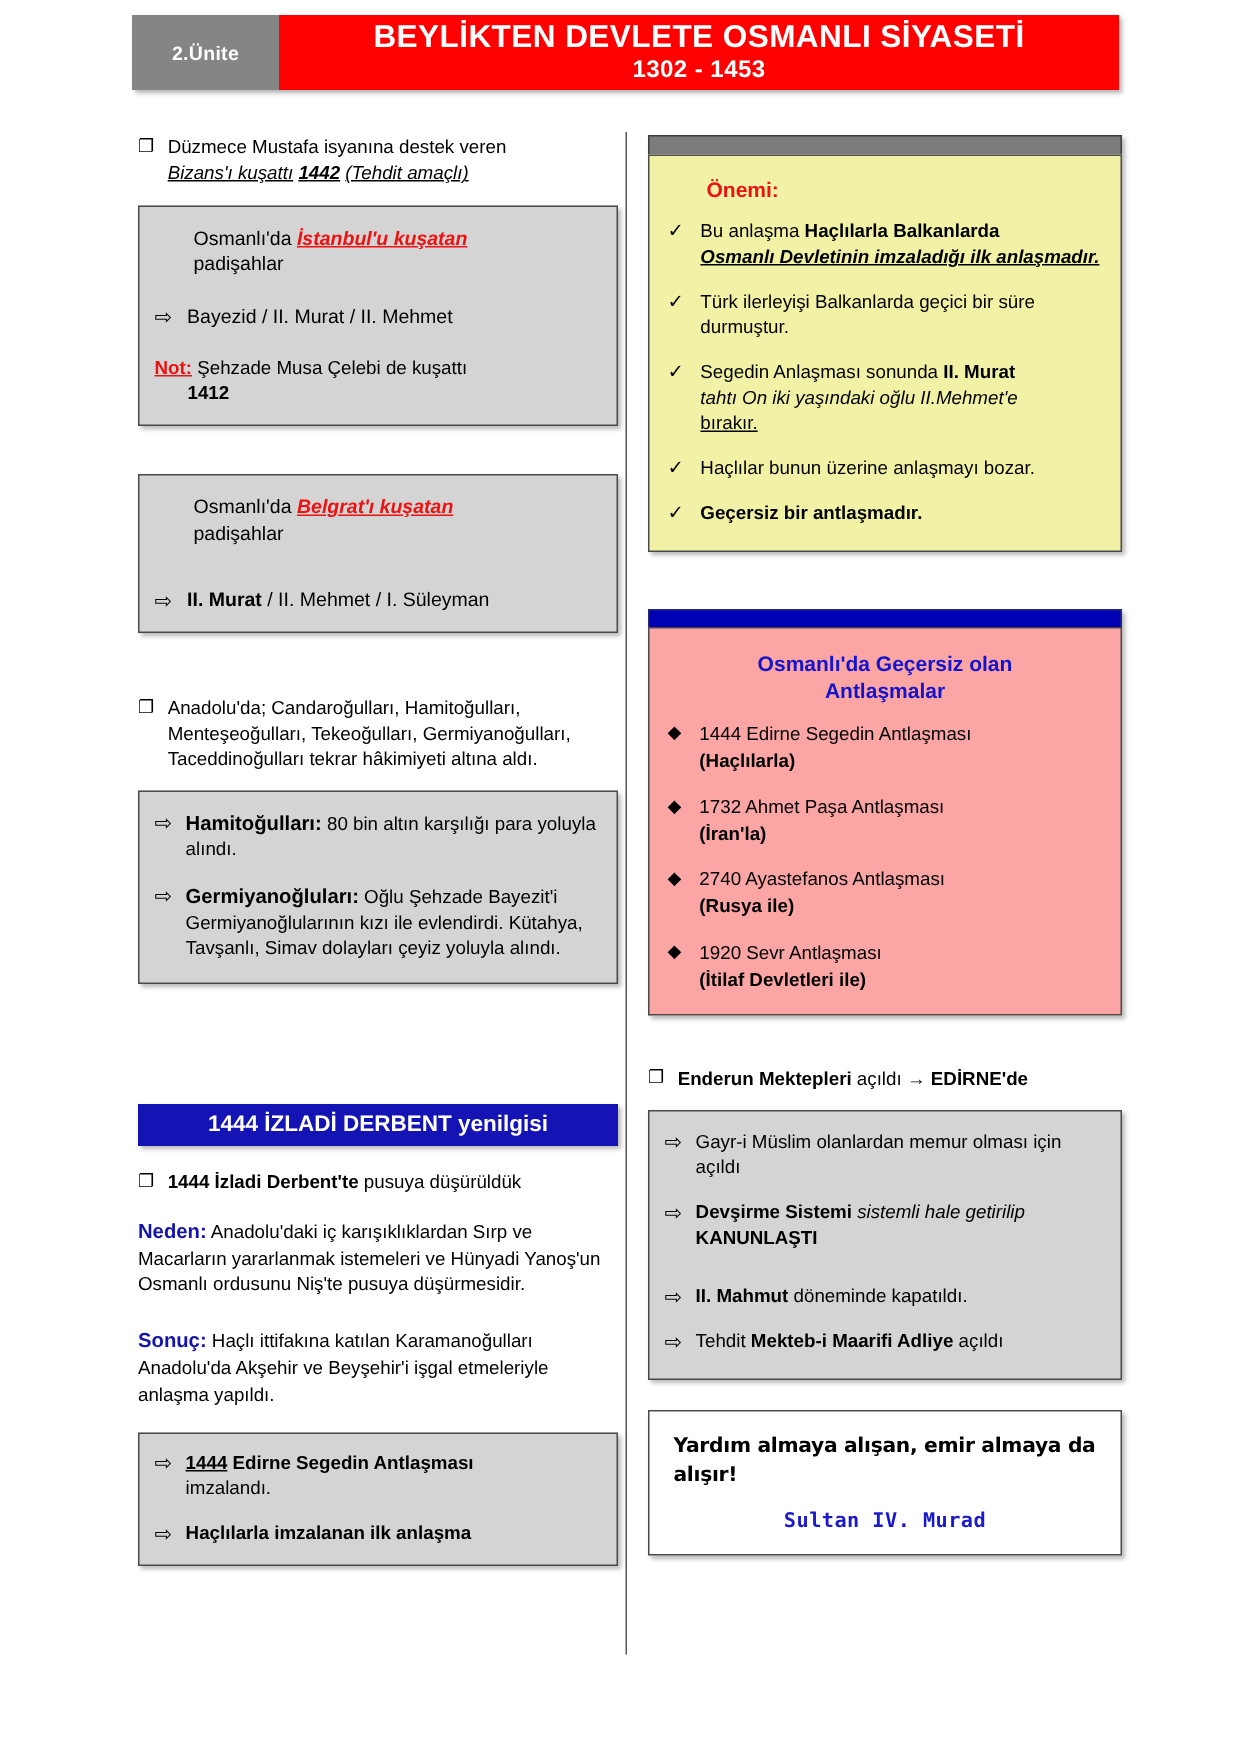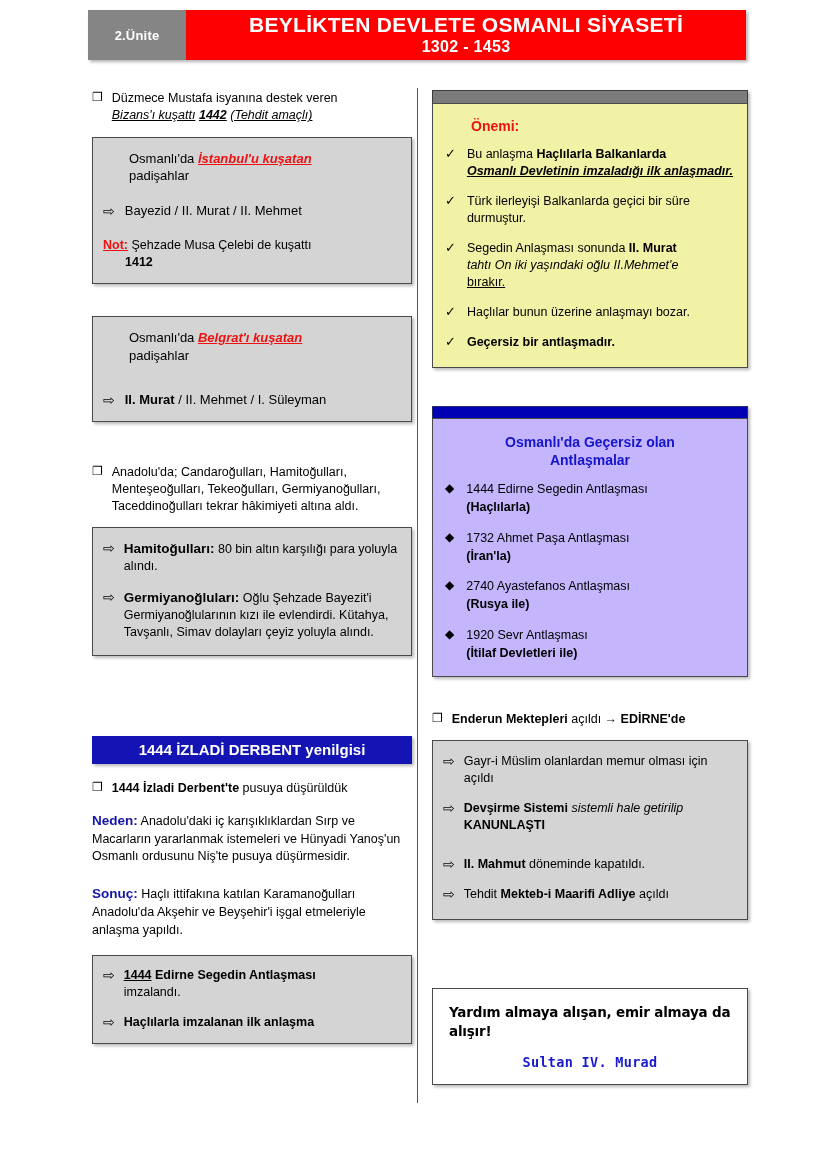--- a/index.html
+++ b/index.html
@@ -210,21 +210,21 @@
     box-shadow: 2px 2px 3px rgba(0,0,0,0.28);
   }
   .navy-head {
     height: 12px;
     background: #0000b4;
     border: 1px solid #2a2a6a;
     border-bottom: none;
     box-sizing: border-box;
   }
   .navy-box {
-    background: #c4b5fd;
+    background: #fca5a5;
     border: 1px solid #4a4a4a;
     padding: 12px 12px 14px 12px;
     box-sizing: border-box;
   }
   .navy-title {
     color: #1414cc;
     font-weight: bold;
     font-size: 14px;
     text-align: center;
     line-height: 1.3;
@@ -238,21 +238,20 @@
     margin-bottom: 13px;
   }
   .dia-row:last-child { margin-bottom: 0; }
 
   .quote-box {
     border: 1px solid #4a4a4a;
     background: #ffffff;
     box-shadow: 2px 2px 3px rgba(0,0,0,0.28);
     padding: 14px 16px 14px 16px;
     box-sizing: border-box;
-    margin-top: 48px;
   }
   .quote-text {
     font-family: "DejaVu Sans", sans-serif;
     font-size: 13.5px;
     font-weight: bold;
     line-height: 1.45;
     letter-spacing: -0.2px;
   }
   .quote-author {
     font-family: "DejaVu Sans Mono", monospace;

